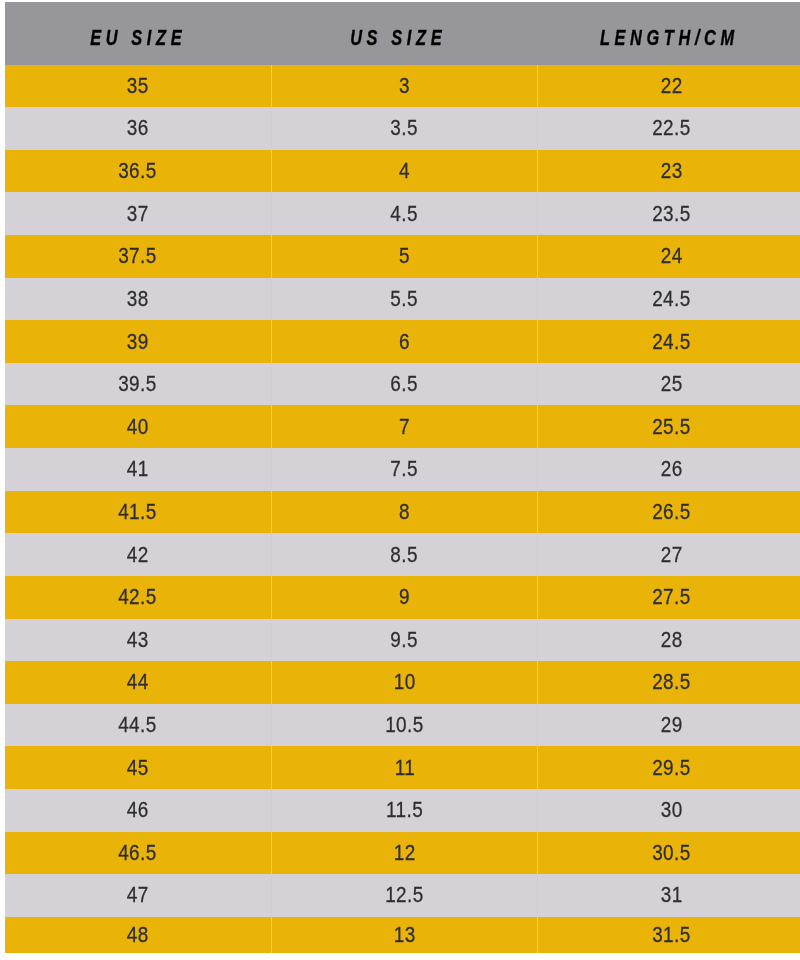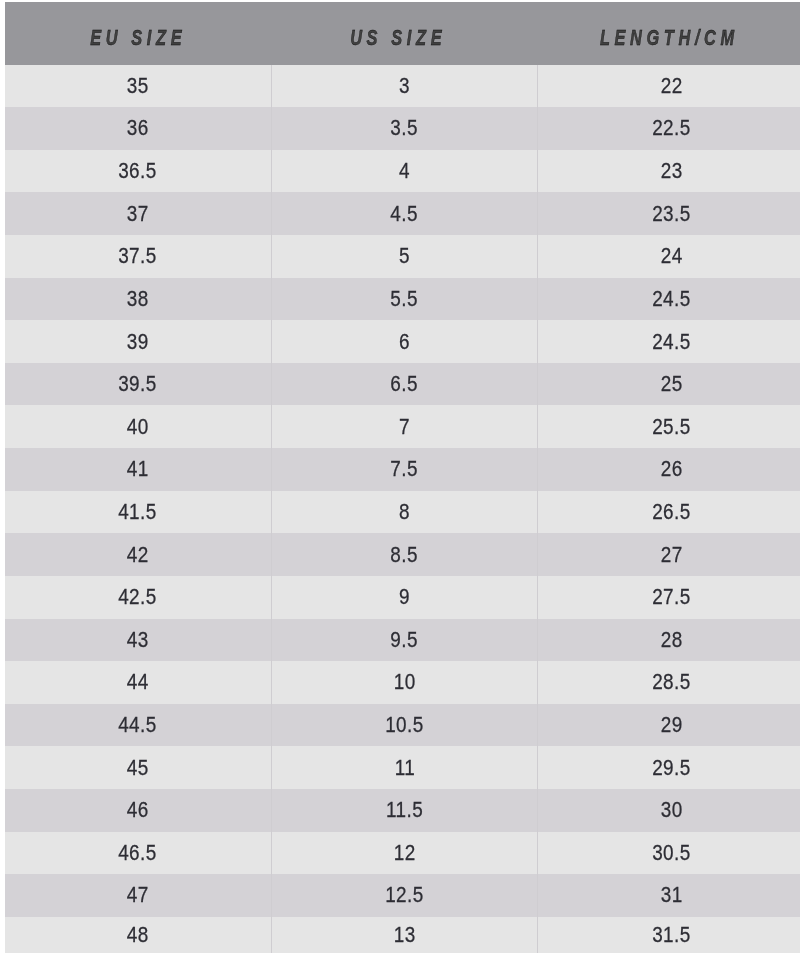--- a/index.html
+++ b/index.html
@@ -26,21 +26,21 @@
     position: absolute;
     left: 4.5px;
     top: 1.7px;
     width: 800px;
     border-collapse: collapse;
     table-layout: fixed;
   }
   table.size-table thead th {
     height: 63.5px;
     background: #97979b;
-    color: #404040;
+    color: #000000;
     font-size: 21.5px;
     font-weight: bold;
     font-style: italic;
     letter-spacing: 6.1px;
     text-align: center;
     padding: 0;
     vertical-align: middle;
     line-height: 1;
     -webkit-text-stroke: 0.4px #0a0a0a;
   }
@@ -68,21 +68,21 @@
   table.size-table tbody td span {
     display: inline-block;
     position: relative;
     top: 0px;
     transform: scaleX(0.86) translateZ(0);
   }
   table.size-table tbody td:first-child {
     border-left: none;
   }
   table.size-table tbody tr.odd td {
-    background: #e5e5e5;
+    background: #eab308;
   }
   table.size-table tbody tr.even td {
     background: #d4d2d6;
     text-decoration: underline;
   }
   table.size-table tbody tr:first-child td {
     height: 42px;
   }
   table.size-table tbody tr:last-child td {
     height: 36px;

